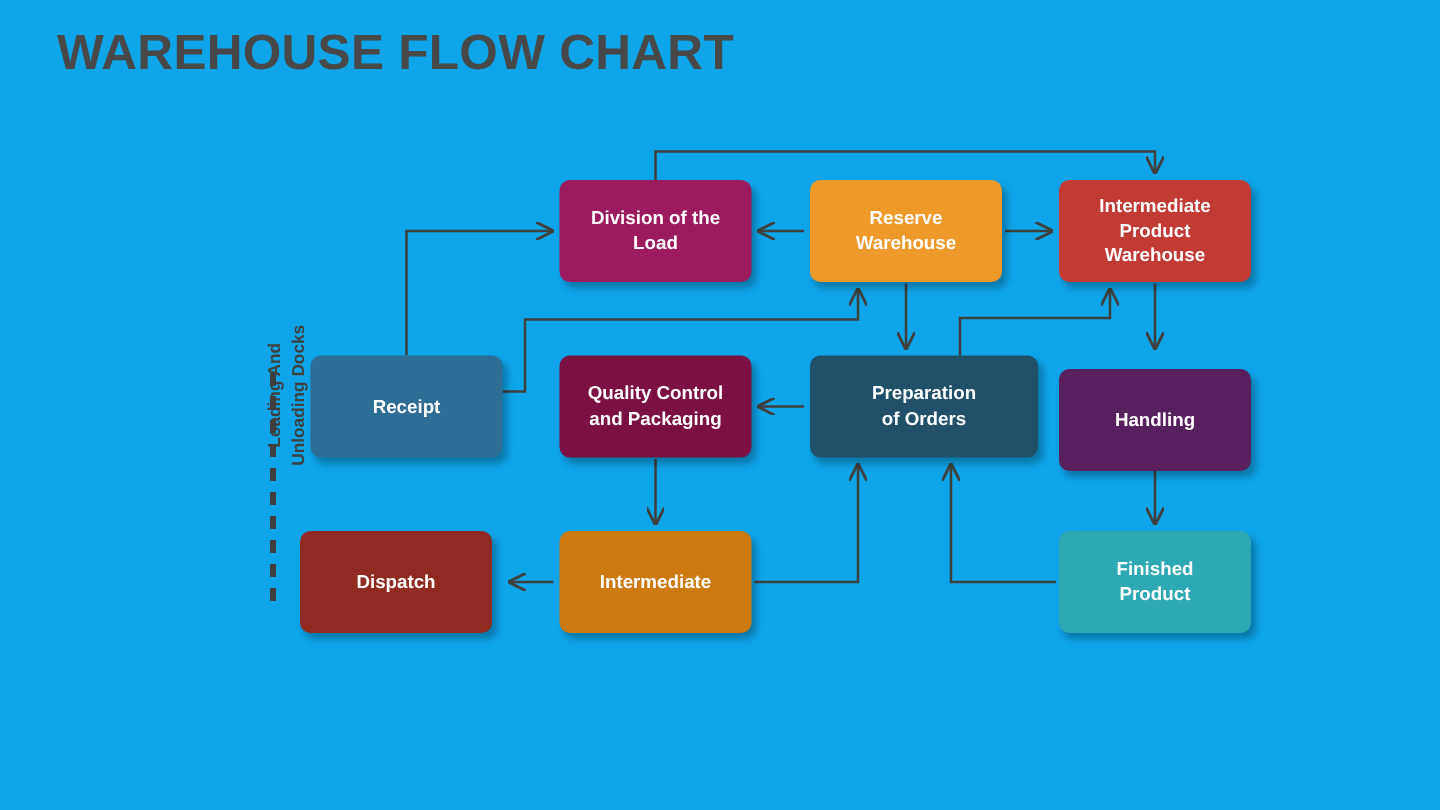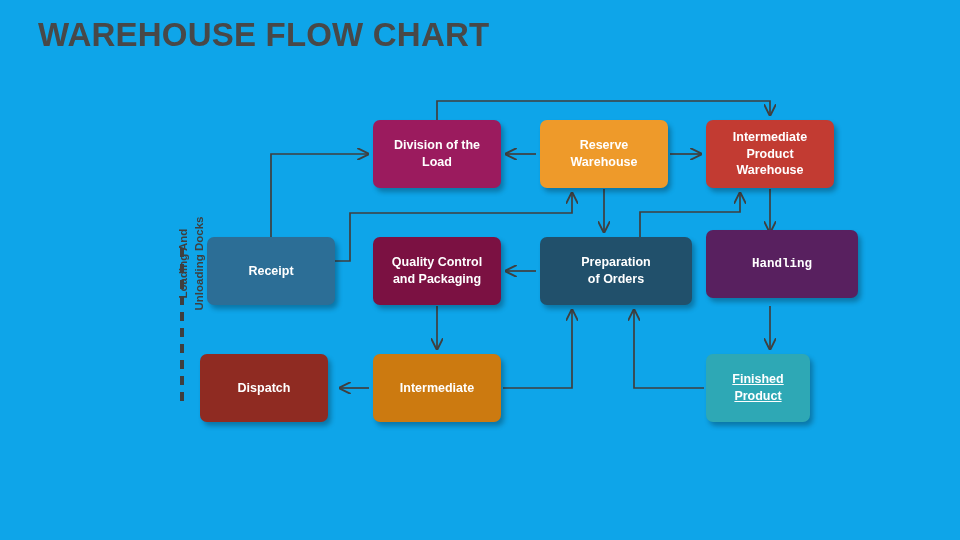--- a/index.html
+++ b/index.html
@@ -155,30 +155,30 @@
 
   <div class="node" style="left:207px; top:237px; width:128px; height:68px; background:#2C6E96;">
     <span>Receipt</span>
   </div>
 
   <div class="node" style="left:540px; top:237px; width:152px; height:68px; background:#21506B;">
     <span>Preparation
 of Orders</span>
   </div>
 
-  <div class="node" style="left:706px; top:230px; width:152px; height:68px; background:#58205F;font-family:Liberation Mono, monospace;">
+  <div class="node" style="left:706px; top:246px; width:128px; height:68px; background:#58205F;">
     <span>Handling</span>
   </div>
 
   <div class="node" style="left:200px; top:354px; width:128px; height:68px; background:#8F2B22;justify-content:center;">
     <span>Dispatch</span>
   </div>
 
   <div class="node" style="left:373px; top:354px; width:128px; height:68px; background:#CC7A10;">
     <span>Intermediate</span>
   </div>
 
-  <div class="node" style="left:706px; top:354px; width:104px; height:68px; background:#2EA8B5;text-decoration:underline;">
+  <div class="node" style="left:706px; top:354px; width:128px; height:68px; background:#2EA8B5;">
     <span>Finished
 Product</span>
   </div>
 
 </div>
 
 </body></html>

